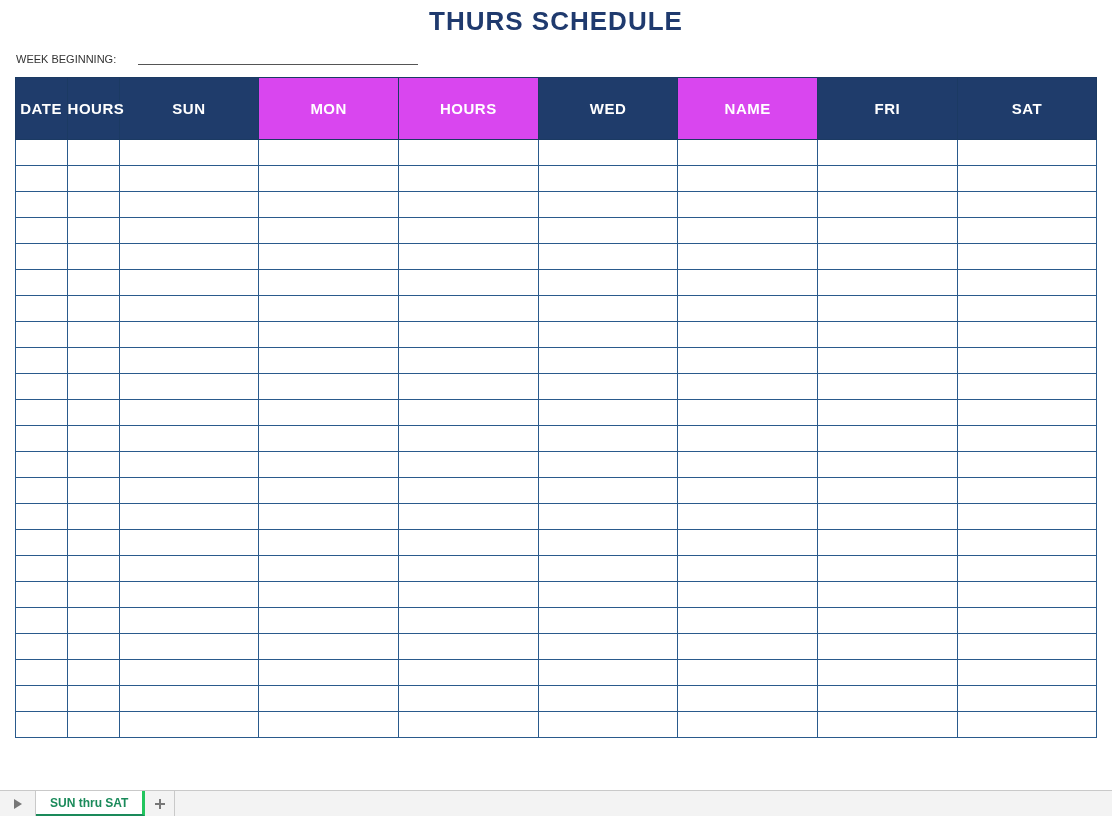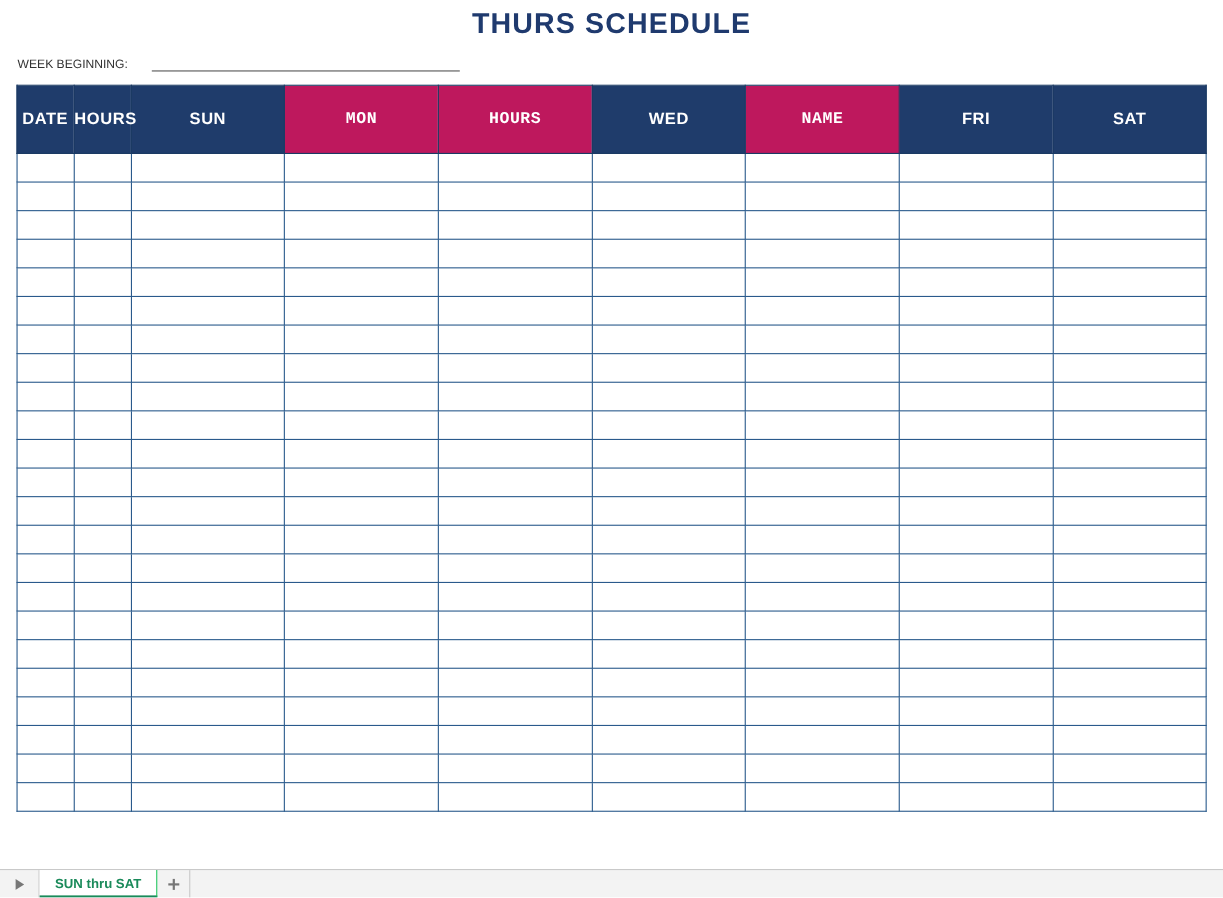--- a/index.html
+++ b/index.html
@@ -56,21 +56,21 @@
     font-size: 15px;
     font-weight: 700;
     letter-spacing: 0.5px;
     padding: 22px 0;
     border: 1px solid #1b3a63;
   }
   col.c-date  { width: 52px; }
   col.c-hours { width: 52px; }
   col.c-day   { width: 139.7px; }
   th.hdr-dark  { background: #1f3c6b; }
-  th.hdr-light { background: #be185d; font-family: Liberation Mono, monospace; }
+  th.hdr-light { background: #d946ef; }
   table.schedule td {
     border: 1px solid #2a5a8c;
     height: 26px;
     padding: 0;
   }
   
   .tab-strip {
     position: absolute;
     left: 0; right: 0; bottom: 0;
     height: 26px;
@@ -85,21 +85,21 @@
     display: flex;
     align-items: center;
     justify-content: center;
     border-right: 1px solid #c9c9c9;
     color: #666;
   }
   .tab {
     padding: 0 14px;
     display: flex;
     align-items: center;
-    border-right: 1px solid #22c55e;
+    border-right: 3px solid #22c55e;
     background: #fff;
     color: #1a8a5a;
     font-weight: 600;
     border-bottom: 2px solid #1a8a5a;
   }
   .tab-add {
     width: 30px;
     display: flex;
     align-items: center;
     justify-content: center;

